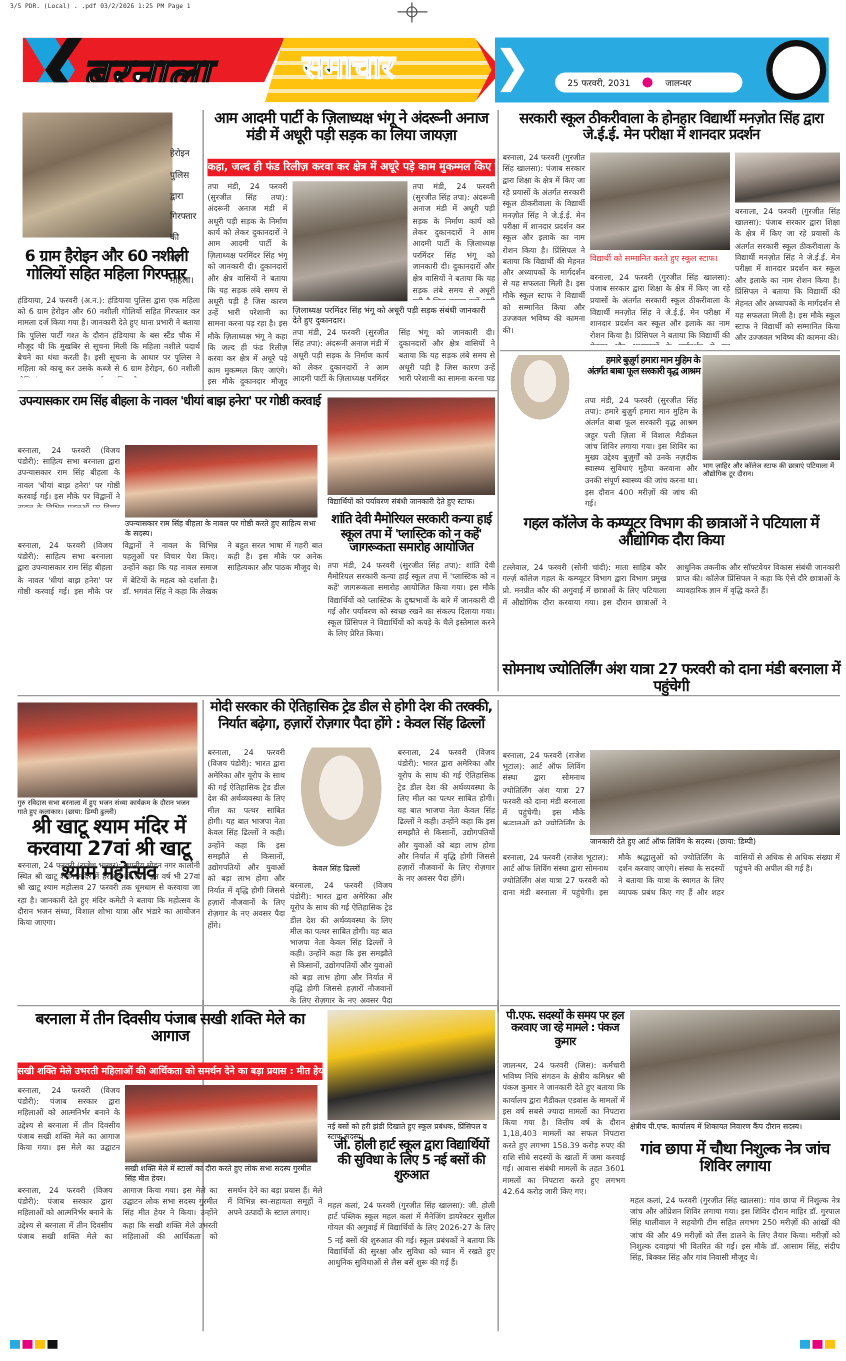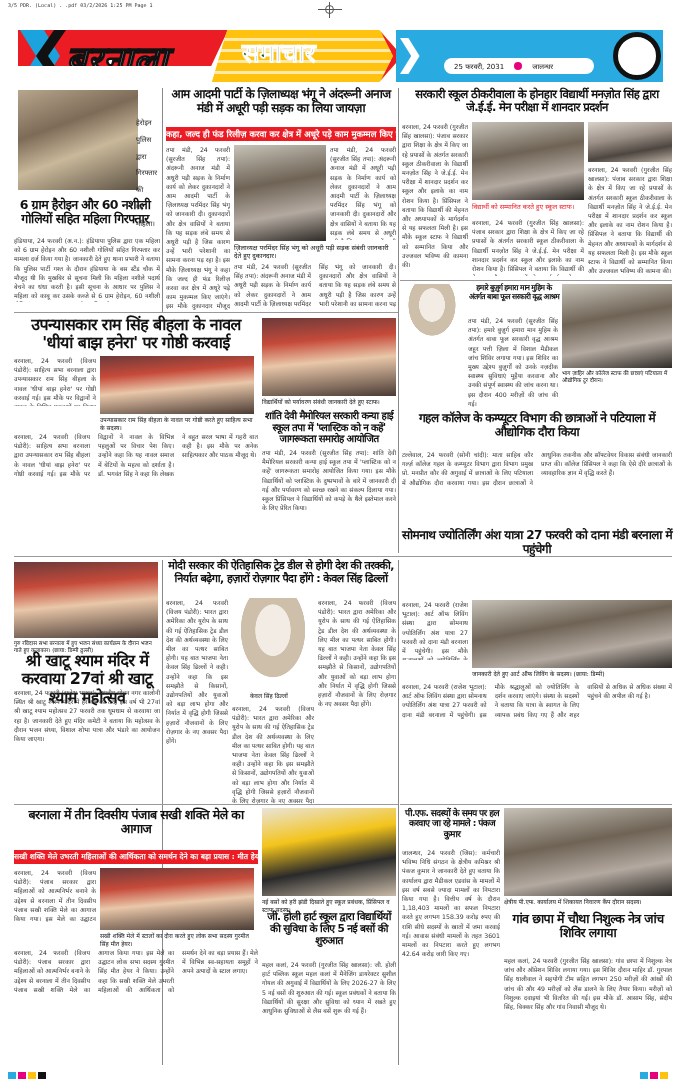--- a/index.html
+++ b/index.html
@@ -108,34 +108,34 @@
 <div class="body-text" style="left:402px; top:122px; width:66px; height:150px;">बरनाला, 24 फरवरी (गुरजीत सिंह खालसा): पंजाब सरकार द्वारा शिक्षा के क्षेत्र में किए जा रहे प्रयासों के अंतर्गत सरकारी स्कूल ठीकरीवाला के विद्यार्थी मनज़ोत सिंह ने जे.ई.ई. मेन परीक्षा में शानदार प्रदर्शन कर स्कूल और इलाके का नाम रोशन किया है। प्रिंसिपल ने बताया कि विद्यार्थी की मेहनत और अध्यापकों के मार्गदर्शन से यह सफलता मिली है। इस मौके स्कूल स्टाफ ने विद्यार्थी को सम्मानित किया और उज्जवल भविष्य की कामना की।</div>
 <div class="photo group" style="left:472px; top:122px; width:112px; height:78px;"></div>
 <div class="photo alt" style="left:588px; top:122px; width:84px; height:40px;"></div>
 <div class="caption" style="left:472px; top:203px; width:112px; font-size:6.5px; color:#ec1c24;">विद्यार्थी को सम्मानित करते हुए स्कूल स्टाफ।</div>
 <div class="body-text" style="left:588px; top:165px; width:84px; height:110px;">बरनाला, 24 फरवरी (गुरजीत सिंह खालसा): पंजाब सरकार द्वारा शिक्षा के क्षेत्र में किए जा रहे प्रयासों के अंतर्गत सरकारी स्कूल ठीकरीवाला के विद्यार्थी मनज़ोत सिंह ने जे.ई.ई. मेन परीक्षा में शानदार प्रदर्शन कर स्कूल और इलाके का नाम रोशन किया है। प्रिंसिपल ने बताया कि विद्यार्थी की मेहनत और अध्यापकों के मार्गदर्शन से यह सफलता मिली है। इस मौके स्कूल स्टाफ ने विद्यार्थी को सम्मानित किया और उज्जवल भविष्य की कामना की।</div>
 <div class="body-text" style="left:472px; top:218px; width:112px; height:58px;">बरनाला, 24 फरवरी (गुरजीत सिंह खालसा): पंजाब सरकार द्वारा शिक्षा के क्षेत्र में किए जा रहे प्रयासों के अंतर्गत सरकारी स्कूल ठीकरीवाला के विद्यार्थी मनज़ोत सिंह ने जे.ई.ई. मेन परीक्षा में शानदार प्रदर्शन कर स्कूल और इलाके का नाम रोशन किया है। प्रिंसिपल ने बताया कि विद्यार्थी की मेहनत और अध्यापकों के मार्गदर्शन से यह सफलता मिली है। इस मौके स्कूल स्टाफ ने विद्यार्थी को सम्मानित किया और उज्जवल भविष्य की कामना की।</div>
 
 <div class="hr" style="left:14px; top:312px; width:384px; background:#999;"></div>
 <div class="hr" style="left:400px; top:280px; width:272px; background:#999;"></div>
 
-<div class="headline" style="left:14px; top:316px; width:244px; font-size:16px;">उपन्यासकार राम सिंह बीहला के नावल 'धीयां बाझ हनेरा' पर गोष्ठी करवाई</div>
+<div class="headline" style="left:14px; top:316px; width:244px; font-size:10px;">उपन्यासकार राम सिंह बीहला के नावल 'धीयां बाझ हनेरा' पर गोष्ठी करवाई</div>
 <div class="body-text" style="left:14px; top:356px; width:82px; height:50px;">बरनाला, 24 फरवरी (विजय पंडोरी): साहित्य सभा बरनाला द्वारा उपन्यासकार राम सिंह बीहला के नावल 'धीयां बाझ हनेरा' पर गोष्ठी करवाई गई। इस मौके पर विद्वानों ने नावल के विभिन्न पहलुओं पर विचार पेश किए। उन्होंने कहा कि यह नावल समाज में बेटियों के महत्व को दर्शाता है। डॉ. भगवंत सिंह ने कहा कि लेखक ने बहुत सरल भाषा में गहरी बात कही है। इस मौके पर अनेक साहित्यकार और पाठक मौजूद थे।</div>
 <div class="photo stage" style="left:100px; top:356px; width:154px; height:58px;"></div>
 <div class="caption" style="left:100px; top:416px; width:154px; font-size:6px;">उपन्यासकार राम सिंह बीहला के नावल पर गोष्ठी करते हुए साहित्य सभा के सदस्य।</div>
 <div class="body-text cols3" style="left:14px; top:432px; width:244px; height:122px;">बरनाला, 24 फरवरी (विजय पंडोरी): साहित्य सभा बरनाला द्वारा उपन्यासकार राम सिंह बीहला के नावल 'धीयां बाझ हनेरा' पर गोष्ठी करवाई गई। इस मौके पर विद्वानों ने नावल के विभिन्न पहलुओं पर विचार पेश किए। उन्होंने कहा कि यह नावल समाज में बेटियों के महत्व को दर्शाता है। डॉ. भगवंत सिंह ने कहा कि लेखक ने बहुत सरल भाषा में गहरी बात कही है। इस मौके पर अनेक साहित्यकार और पाठक मौजूद थे।</div>
 
 <div class="photo stage" style="left:262px; top:318px; width:134px; height:78px;"></div>
 <div class="caption" style="left:262px; top:398px; width:134px; font-size:6px;">विद्यार्थियों को पर्यावरण संबंधी जानकारी देते हुए स्टाफ।</div>
 <div class="headline" style="left:262px; top:410px; width:134px; font-size:10px;">शांति देवी मैमोरियल सरकारी कन्या हाई स्कूल तपा में 'प्लास्टिक को न कहें' जागरूकता समारोह आयोजित</div>
 <div class="body-text" style="left:262px; top:448px; width:134px; height:104px;">तपा मंडी, 24 फरवरी (सुरजीत सिंह तपा): शांति देवी मैमोरियल सरकारी कन्या हाई स्कूल तपा में 'प्लास्टिक को न कहें' जागरूकता समारोह आयोजित किया गया। इस मौके विद्यार्थियों को प्लास्टिक के दुष्प्रभावों के बारे में जानकारी दी गई और पर्यावरण को स्वच्छ रखने का संकल्प दिलाया गया। स्कूल प्रिंसिपल ने विद्यार्थियों को कपड़े के थैले इस्तेमाल करने के लिए प्रेरित किया।</div>
 
 <div class="photo portrait" style="left:402px; top:284px; width:60px; height:60px;"></div>
 
-<div class="headline" style="left:468px; top:284px; width:92px; font-size:7.5px;">हमारे बुज़ुर्ग हमारा मान मुहिम के अंतर्गत बाबा फूल सरकारी वृद्ध आश्रम</div>
+<div class="headline" style="left:468px; top:284px; width:92px; font-size:7.5px;text-align:right;">हमारे बुज़ुर्ग हमारा मान मुहिम के अंतर्गत बाबा फूल सरकारी वृद्ध आश्रम</div>
 <div class="body-text" style="left:468px; top:316px; width:90px; height:92px;">तपा मंडी, 24 फरवरी (सुरजीत सिंह तपा): हमारे बुज़ुर्ग हमारा मान मुहिम के अंतर्गत बाबा फूल सरकारी वृद्ध आश्रम जहूर पत्ती ज़िला में विशाल मैडीकल जांच शिविर लगाया गया। इस शिविर का मुख्य उद्देश्य बुज़ुर्गों को उनके नज़दीक स्वास्थ्य सुविधाएं मुहैया करवाना और उनकी संपूर्ण स्वास्थ्य की जांच करना था। इस दौरान 400 मरीज़ों की जांच की गई।</div>
 
 <div class="photo group" style="left:562px; top:284px; width:110px; height:84px;"></div>
 <div class="caption" style="left:562px; top:370px; width:110px; font-size:5.5px;">भाग ज़ाहिर और कॉलेज स्टाफ की छात्राएं पटियाला में औद्योगिक टूर दौरान।</div>
 <div class="headline" style="left:402px; top:412px; width:270px; font-size:12px;">गहल कॉलेज के कम्प्यूटर विभाग की छात्राओं ने पटियाला में औद्योगिक दौरा किया</div>
 <div class="body-text cols2" style="left:402px; top:450px; width:270px; height:102px;">टल्लेवाल, 24 फरवरी (सोनी चांदी): माता साहिब कौर गर्ल्ज़ कॉलेज गहल के कम्प्यूटर विभाग द्वारा विभाग प्रमुख प्रो. मनप्रीत कौर की अगुवाई में छात्राओं के लिए पटियाला में औद्योगिक दौरा करवाया गया। इस दौरान छात्राओं ने आधुनिक तकनीक और सॉफ्टवेयर विकास संबंधी जानकारी प्राप्त की। कॉलेज प्रिंसिपल ने कहा कि ऐसे दौरे छात्राओं के व्यावहारिक ज्ञान में वृद्धि करते हैं।</div>
 
 <div class="hr" style="left:14px; top:556px; width:658px; background:#999;"></div>
 
 <div class="photo stage" style="left:14px; top:562px; width:144px; height:76px;"></div>

